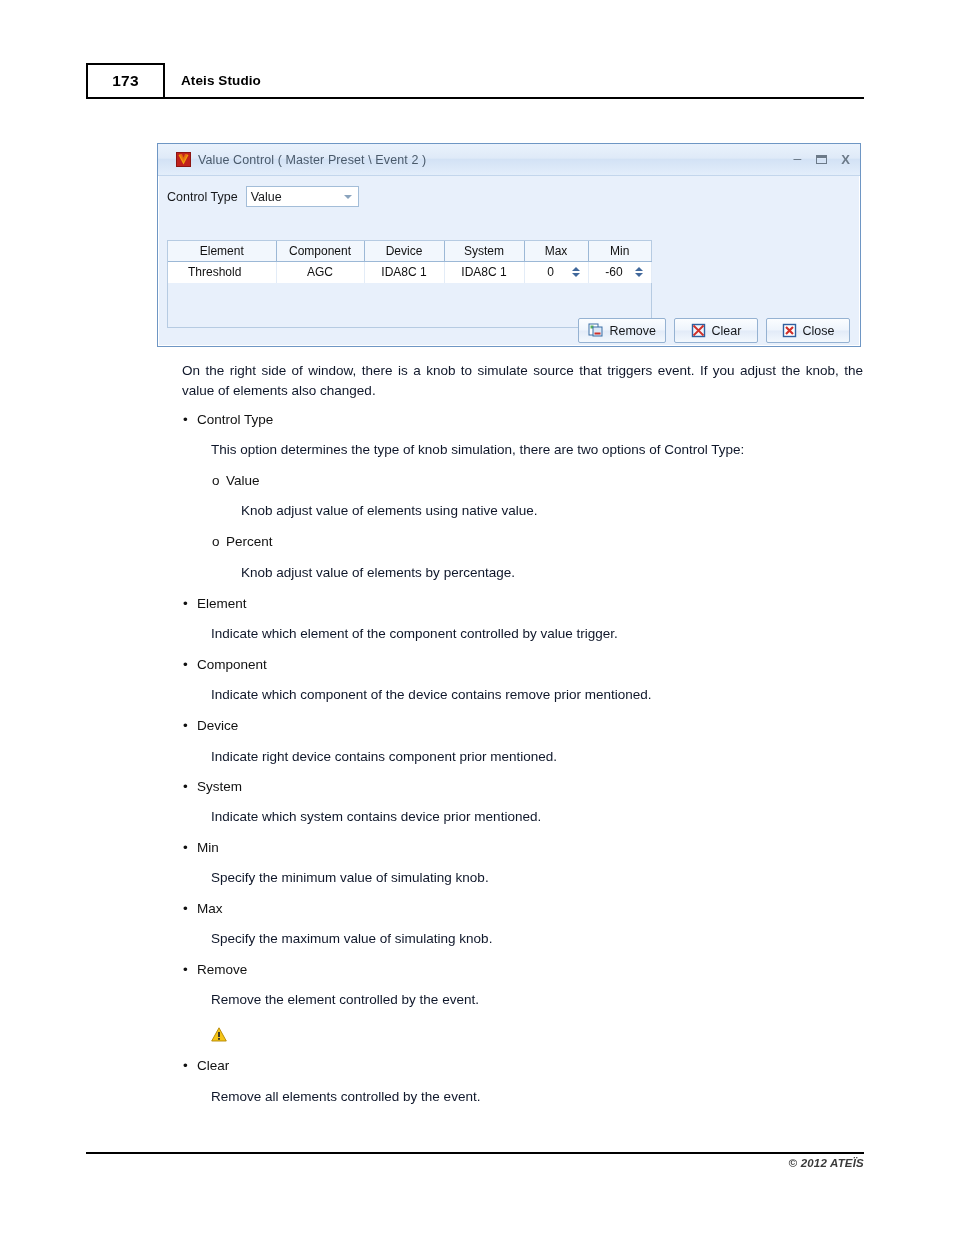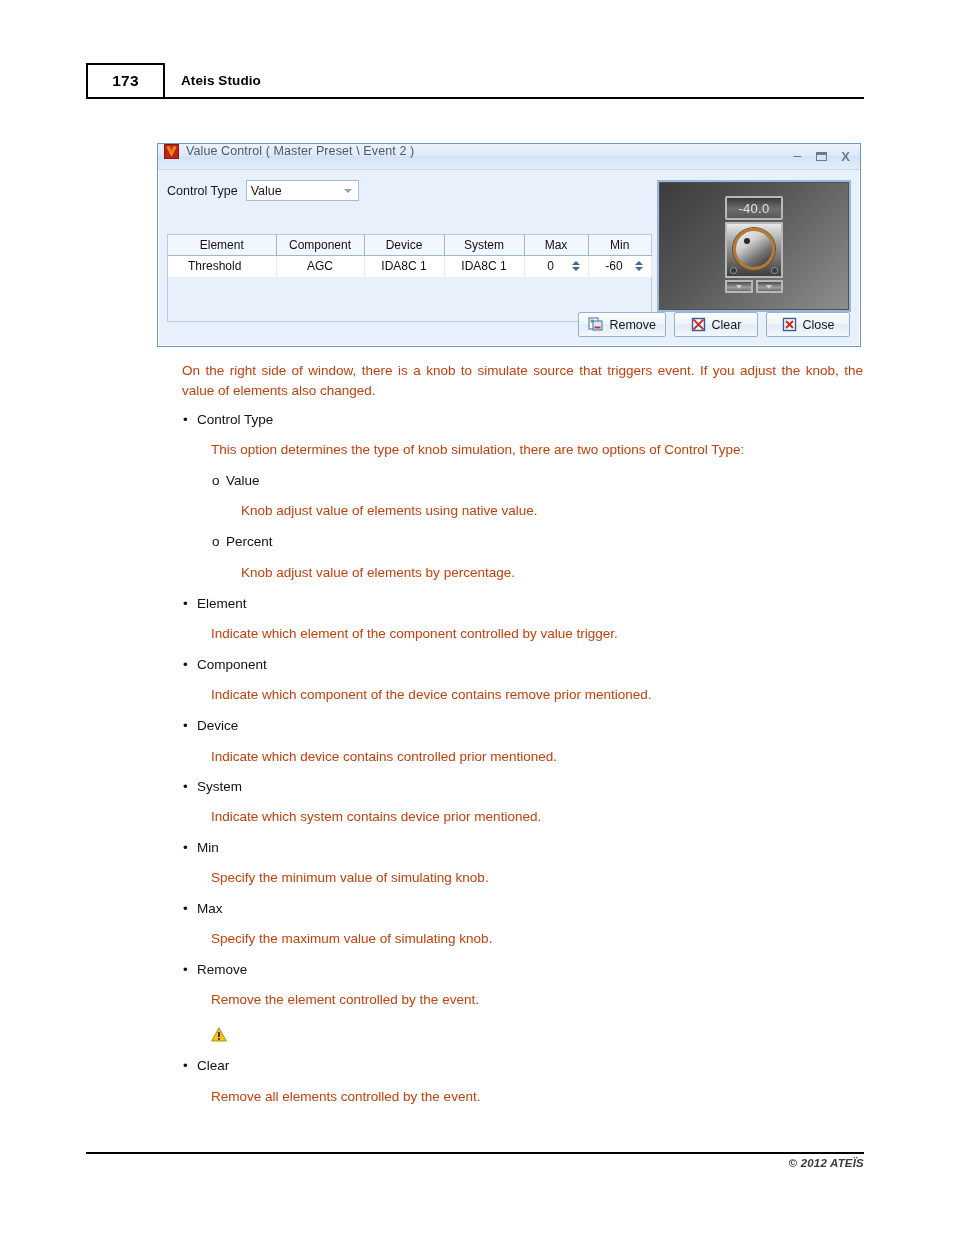--- a/index.html
+++ b/index.html
@@ -51,26 +51,26 @@
   .dialog {
     position: absolute;
     left: 157px; top: 143px;
     width: 704px; height: 204px;
     background: #e8f0fb;
     border: 1px solid #6e96c4;
     box-shadow: 0 0 0 1px #ffffff inset;
   }
   .titlebar {
     position: relative;
-    height: 26px;
+    height: 32px;
     background: linear-gradient(to bottom, #eaf2fc 0%, #dfeaf8 45%, #d3e2f5 50%, #e3eefb 100%);
     border-bottom: 1px solid #c3d6ec;
     display: flex;
-    align-items: flex-start;
-    padding-left: 6px;
+    align-items: center;
+    padding-left: 18px;
   }
   .app-icon {
     width: 15px; height: 15px;
     background: #c0221d;
     border: 1px solid #8d1512;
     position: relative;
     flex: 0 0 auto;
     margin-right: 7px;
     overflow: hidden;
   }
@@ -302,21 +302,21 @@
     color: #16181b;
   }
   .btn-ico { width: 15px; height: 15px; flex: 0 0 auto; display:block; }
 
   
   .content { position: absolute; left: 0; top: 0; width: 954px; }
   .para {
     position: absolute;
     font-size: 13.5px;
     line-height: 20px;
-    color: #c2410c;
+    color: #0f172a;
     text-align: justify;
   }
   .bullet {
     position: absolute;
     font-size: 13.5px;
     line-height: 20px;
     color: #111;
   }
   .bullet .mark {
     position: absolute;
@@ -428,36 +428,20 @@
                   <span class="up"></span>
                   <span class="dn"></span>
                 </span>
               </span>
             </td>
           </tr>
         </tbody>
       </table>
     </div>
 
-    <div class="knob-panel">
-      <div class="knob-stack">
-        <div class="knob-readout">-40.0</div>
-        <div class="knob-face">
-          <div class="knob-dial">
-            <span class="knob-dot"></span>
-          </div>
-          <span class="knob-pin l"></span>
-          <span class="knob-pin r"></span>
-        </div>
-        <div class="knob-btns">
-          <span class="knob-btn"></span>
-          <span class="knob-btn"></span>
-        </div>
-      </div>
-    </div>
 
     <div class="dlg-buttons">
       <button class="dlg-btn">
         <span class="btn-ico">
           <svg width="15" height="15" viewBox="0 0 15 15">
             <rect x="1" y="1" width="9" height="11" fill="#ffffff" stroke="#3a6ea5" stroke-width="1"></rect>
             <rect x="2.5" y="2.5" width="3" height="3" fill="#59b259"></rect>
             <rect x="5" y="4" width="9" height="9" fill="#dbe8f7" stroke="#3a6ea5" stroke-width="1"></rect>
             <rect x="6.5" y="9.5" width="6" height="2" fill="#d0302a"></rect>
           </svg>
@@ -518,21 +502,21 @@
   <div class="bullet" style="left:197px; top:655px;">
     <span class="mark">•</span>
     <span>Component</span>
   </div>
   <div class="para" style="left:211px; top:685px; width:660px;">Indicate which component of the device contains remove prior mentioned.</div>
 
   <div class="bullet" style="left:197px; top:716px;">
     <span class="mark">•</span>
     <span>Device</span>
   </div>
-  <div class="para" style="left:211px; top:747px; width:660px;">Indicate which device contains controlled prior mentioned.</div>
+  <div class="para" style="left:211px; top:747px; width:660px;">Indicate right device contains component prior mentioned.</div>
 
   <div class="bullet" style="left:197px; top:777px;">
     <span class="mark">•</span>
     <span>System</span>
   </div>
   <div class="para" style="left:211px; top:807px; width:660px;">Indicate which system contains device prior mentioned.</div>
 
   <div class="bullet" style="left:197px; top:838px;">
     <span class="mark">•</span>
     <span>Min</span>

